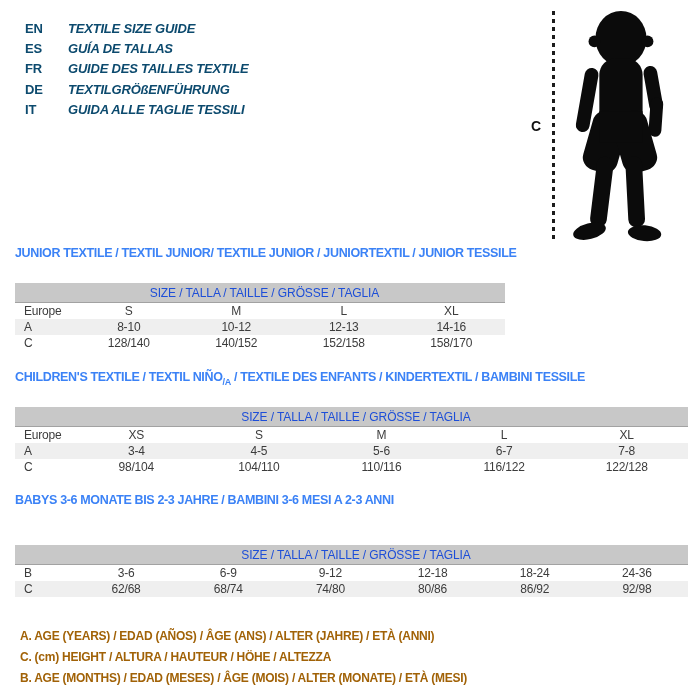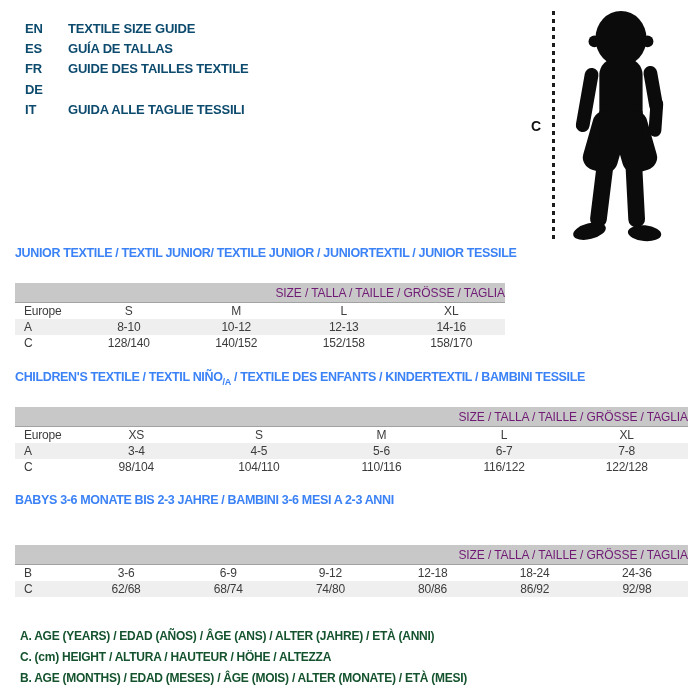--- a/index.html
+++ b/index.html
@@ -4,64 +4,65 @@
 <style>
   html,body{margin:0;padding:0;}
   body{
     width:700px;height:700px;background:#ffffff;position:relative;overflow:hidden;
     font-family:"Liberation Sans", sans-serif;
   }
   .lang-list{position:absolute;left:25px;top:18px;}
   .lang-row{display:flex;height:20.3px;align-items:center;font-weight:bold;
     font-size:13px;color:#0c4a6e;letter-spacing:-0.2px;}
   .lang-code{width:43px;}
-  .lang-label{white-space:nowrap;}
+  .lang-label{white-space:nowrap;font-style:italic;}
 
   .figure{position:absolute;left:528px;top:8px;width:160px;height:242px;}
   .height-line{position:absolute;left:24px;top:3px;width:3px;height:232px;
     background:repeating-linear-gradient(to bottom,#1c1c1c 0px,#1c1c1c 4px,transparent 4px,transparent 8px);}
   .figure-label{position:absolute;left:3px;top:110px;font-weight:bold;font-size:14px;color:#111;}
   .baby-svg{position:absolute;left:32px;top:0;}
 
   .section-title{position:absolute;left:15px;font-weight:bold;font-size:12.5px;
     color:#3b82f6;letter-spacing:-0.35px;white-space:nowrap;line-height:20.5px;}
   .section-title sub{font-size:9px;}
 
   .size-table{position:absolute;left:15px;border-collapse:collapse;table-layout:fixed;
     font-size:12px;color:#3c3c3c;letter-spacing:-0.2px;}
   .size-table td{padding:0;height:16px;text-align:center;vertical-align:middle;overflow:hidden;}
   .size-table td.rowlabel{text-align:left;padding-left:9px;}
-  .size-table tr.hdr td{background:#c8c8c8;color:#701a75;text-align:right;padding-left:9px;
+  .size-table tr.hdr td{background:#c8c8c8;color:#1d4ed8;text-align:center;padding-left:9px;
     border-bottom:1px solid #a2a2a2;height:19px;letter-spacing:-0.1px;}
   .size-table tr.shaded td{background:#efefef;}
   .w-junior{width:490px;}
   .w-full{width:673px;}
   col.lbl{width:60px;}
 
   .footnotes{position:absolute;left:20px;top:626px;font-weight:bold;font-size:12px;
-    color:#14532d;line-height:21px;letter-spacing:-0.25px;white-space:nowrap;}
+    color:#a16207;line-height:21px;letter-spacing:-0.25px;white-space:nowrap;}
 </style>
 </head>
 <body>
 
 <div class="lang-list">
   <div class="lang-row">
     <span class="lang-code">EN</span>
     <span class="lang-label">TEXTILE SIZE GUIDE</span>
   </div>
   <div class="lang-row">
     <span class="lang-code">ES</span>
     <span class="lang-label">GUÍA DE TALLAS</span>
   </div>
   <div class="lang-row">
     <span class="lang-code">FR</span>
     <span class="lang-label">GUIDE DES TAILLES TEXTILE</span>
   </div>
   <div class="lang-row">
     <span class="lang-code">DE</span>
+    <span class="lang-label">TEXTILGRÖßENFÜHRUNG</span>
   </div>
   <div class="lang-row">
     <span class="lang-code">IT</span>
     <span class="lang-label">GUIDA ALLE TAGLIE TESSILI</span>
   </div>
 </div>
 
 <div class="figure">
   <span class="figure-label">C</span>
   <div class="height-line"></div>

